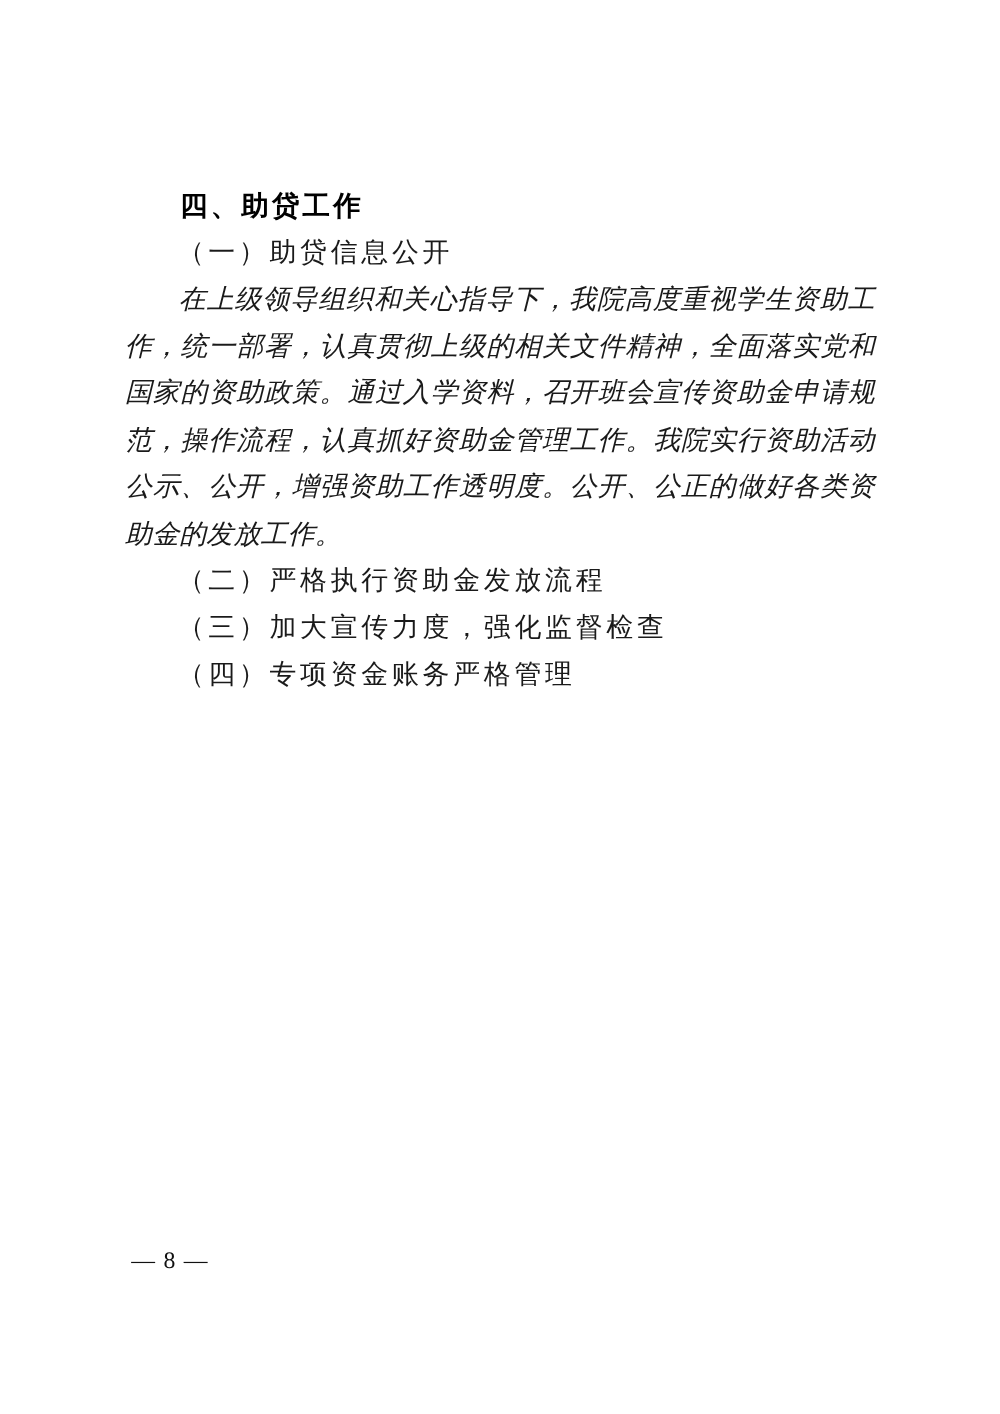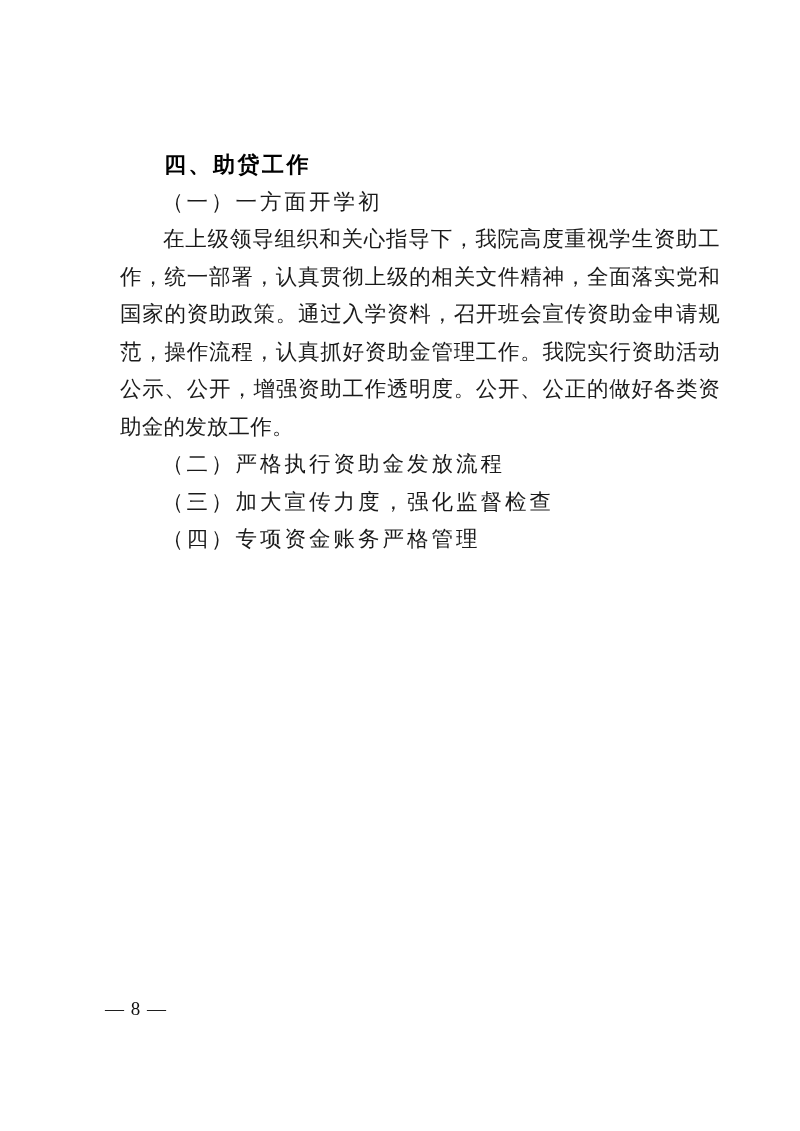--- a/index.html
+++ b/index.html
@@ -11,21 +11,21 @@
     position: relative;
     width: 800px;
     height: 1131px;
     background: #ffffff;
     overflow: hidden;
     color: #111111;
     font-family: "Liberation Serif", "DejaVu Serif", serif;
   }
   .content {
     position: absolute;
-    left: 120px;
+    left: 100px;
     top: 146px;
     width: 600px;
     font-size: 21.5px;
     line-height: 37.5px;
     text-align: justify;
   }
   .section-title {
     font-family: "Liberation Sans", "DejaVu Sans", sans-serif;
     font-weight: bold;
     font-size: 22px;
@@ -41,40 +41,41 @@
     letter-spacing: 3px;
     text-indent: 42px;
     text-align: left;
     color: #1a1a1a;
   }
   .content p {
     margin: 0;
     text-indent: 2em;
     letter-spacing: 0.2px;
     color: #1a1a1a;
+    font-style: italic;
   }
   .page-number {
     position: absolute;
     left: 105px;
     top: 995px;
     font-size: 19px;
     line-height: 28px;
     letter-spacing: 1px;
     color: #111111;
     font-family: "Liberation Serif", "DejaVu Serif", serif;
   }
 </style>
 </head>
 <body>
 
 <div class="page">
   <div class="content">
     <div class="section-title">四、助贷工作</div>
 
-    <div class="sub-heading">（一）一方面开学初</div>
+    <div class="sub-heading">（一）助贷信息公开</div>
     <p>在上级领导组织和关心指导下，我院高度重视学生资助工作，统一部署，认真贯彻上级的相关文件精神，全面落实党和国家的资助政策。通过入学资料，召开班会宣传资助金申请规范，操作流程，认真抓好资助金管理工作。我院实行资助活动公示、公开，增强资助工作透明度。公开、公正的做好各类资助金的发放工作。</p>
 
     <div class="sub-heading">（二）严格执行资助金发放流程</div>
 
     <div class="sub-heading">（三）加大宣传力度，强化监督检查</div>
 
     <div class="sub-heading">（四）专项资金账务严格管理</div>
   </div>
 
   <div class="page-number">— 8 —</div>

